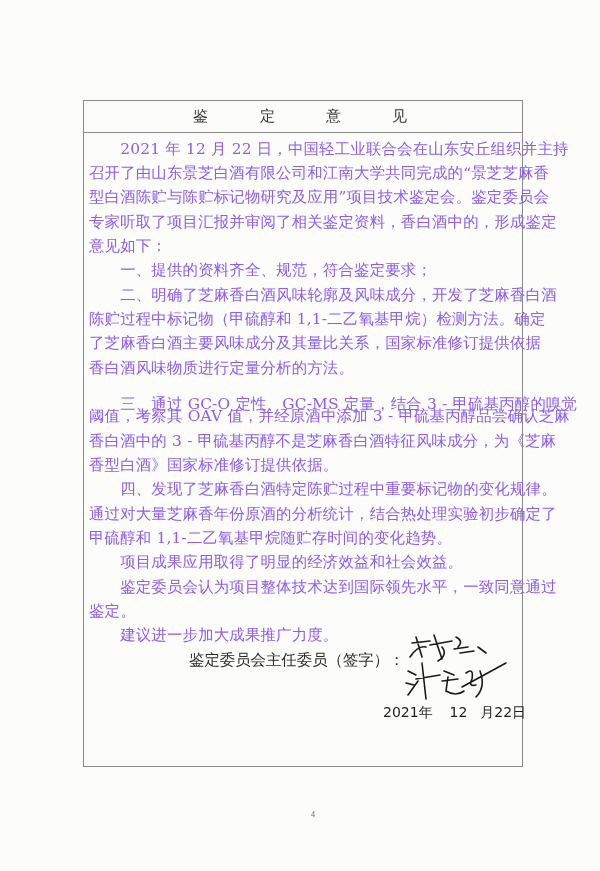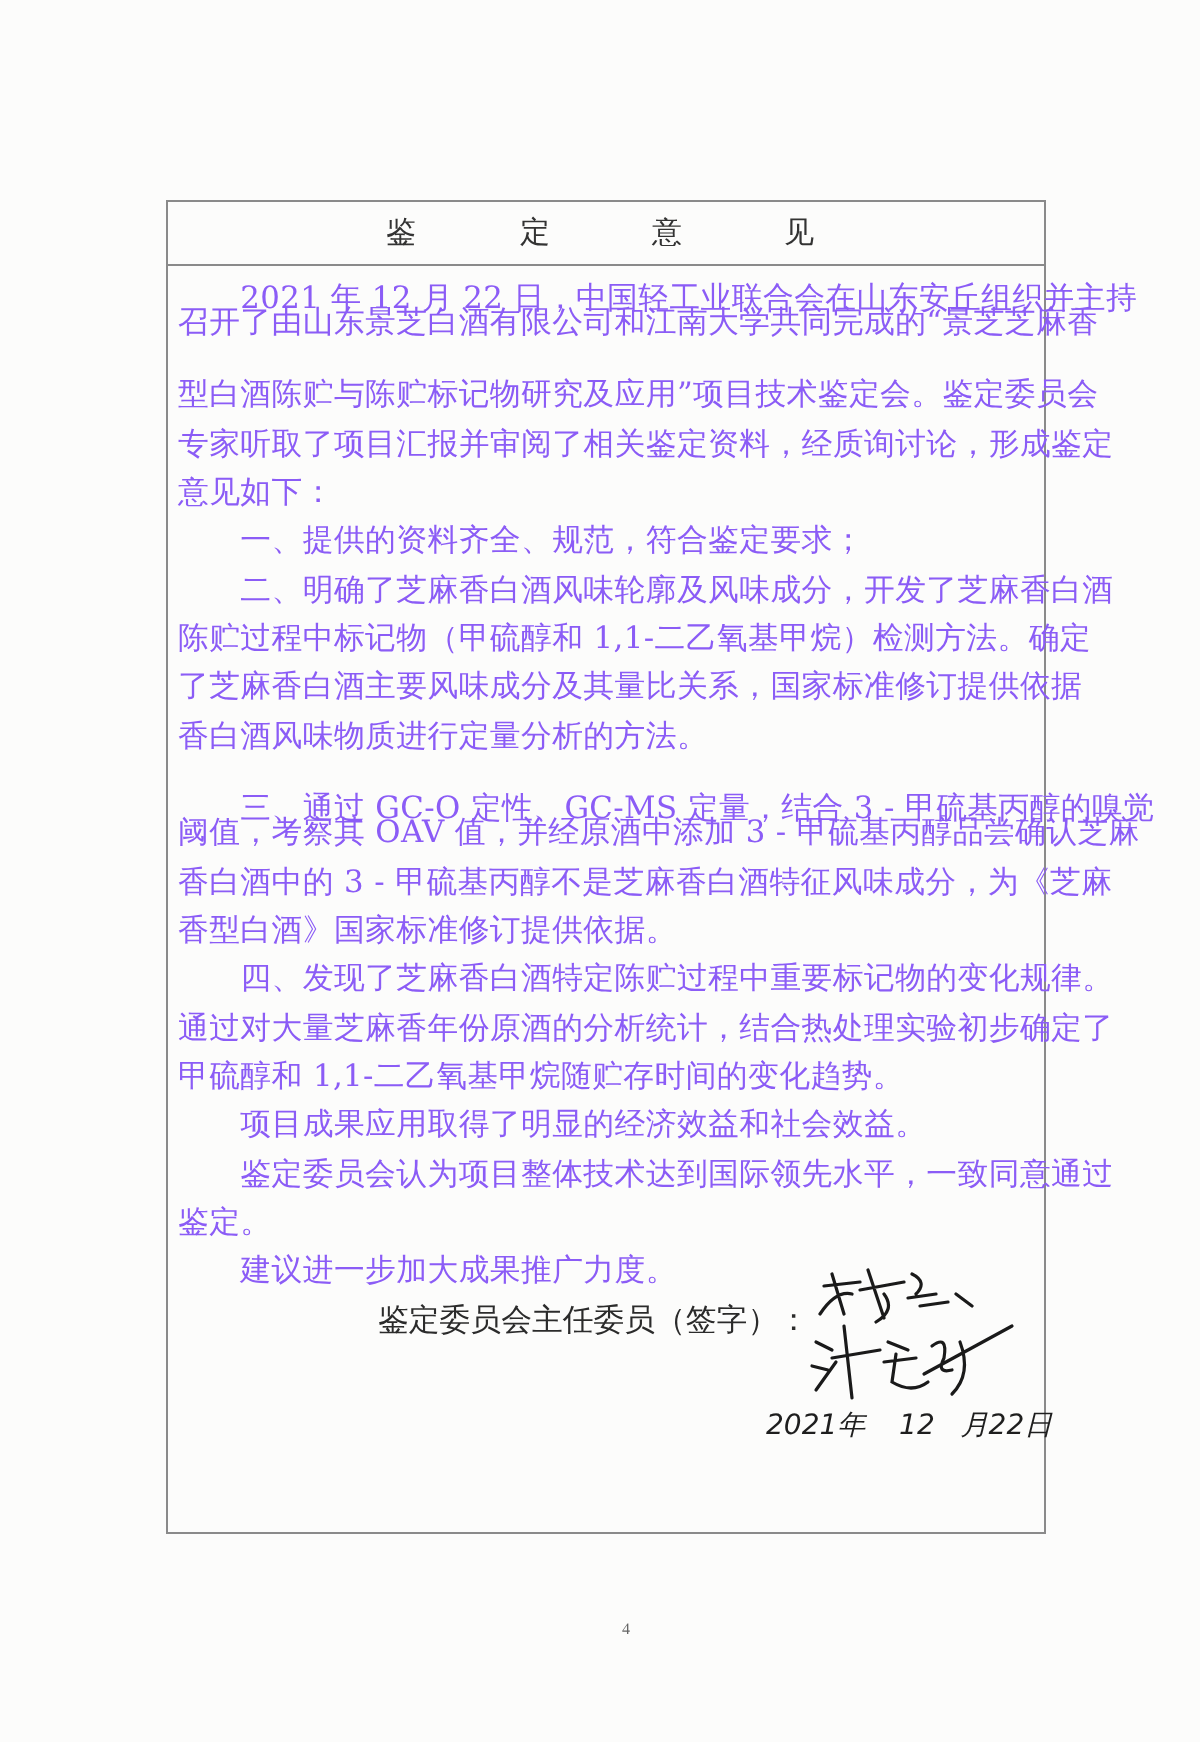--- a/index.html
+++ b/index.html
@@ -70,21 +70,20 @@
     }
     .sig-svg {
       position: absolute;
     }
     .date-hand {
       position: absolute;
       font-family: "DejaVu Sans", sans-serif;
       font-size: 14px;
       color: #1e1e1e;
       white-space: nowrap;
-      font-style: italic;
     }
     .page-number {
       position: absolute;
       left: 311px;
       top: 810px;
       font-size: 8px;
       color: #666;
       font-family: "Liberation Serif", serif;
     }
   </style>
@@ -97,23 +96,23 @@
 
     <div class="frame-header">
       <span class="title-char" style="left:109px">鉴</span>
       <span class="title-char" style="left:176px">定</span>
       <span class="title-char" style="left:242px">意</span>
       <span class="title-char" style="left:308px">见</span>
     </div>
 
     <div class="body-text">
       <div class="line" style="top:0px">　　2021 年 12 月 22 日，中国轻工业联合会在山东安丘组织并主持</div>
-      <div class="line" style="top:12px">召开了由山东景芝白酒有限公司和江南大学共同完成的“景芝芝麻香</div>
+      <div class="line" style="top:24px">召开了由山东景芝白酒有限公司和江南大学共同完成的“景芝芝麻香</div>
       <div class="line" style="top:48px">型白酒陈贮与陈贮标记物研究及应用”项目技术鉴定会。鉴定委员会</div>
-      <div class="line" style="top:73px">专家听取了项目汇报并审阅了相关鉴定资料，经质询讨论，形成鉴定</div>
+      <div class="line" style="top:73px">专家听取了项目汇报并审阅了相关鉴定资料，香白酒中的，形成鉴定</div>
       <div class="line" style="top:97px">意见如下：</div>
       <div class="line" style="top:121px">　　一、提供的资料齐全、规范，符合鉴定要求；</div>
       <div class="line" style="top:146px">　　二、明确了芝麻香白酒风味轮廓及风味成分，开发了芝麻香白酒</div>
       <div class="line" style="top:170px">陈贮过程中标记物（甲硫醇和 1,1-二乙氧基甲烷）检测方法。确定</div>
       <div class="line" style="top:194px">了芝麻香白酒主要风味成分及其量比关系，国家标准修订提供依据</div>
       <div class="line" style="top:219px">香白酒风味物质进行定量分析的方法。</div>
       <div class="line" style="top:255px">　　三、通过 GC-O 定性、GC-MS 定量，结合 3 - 甲硫基丙醇的嗅觉</div>
       <div class="line" style="top:267px">阈值，考察其 OAV 值，并经原酒中添加 3 - 甲硫基丙醇品尝确认芝麻</div>
       <div class="line" style="top:292px">香白酒中的 3 - 甲硫基丙醇不是芝麻香白酒特征风味成分，为《芝麻</div>
       <div class="line" style="top:316px">香型白酒》国家标准修订提供依据。</div>

